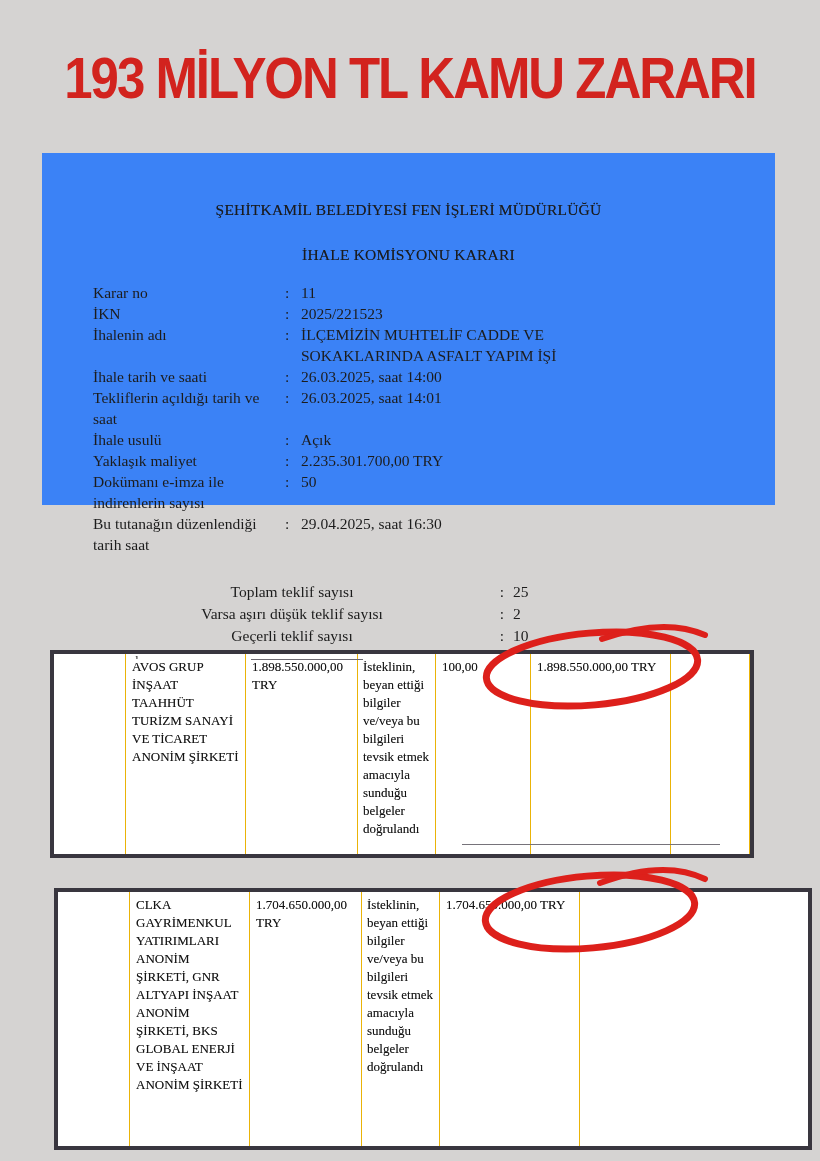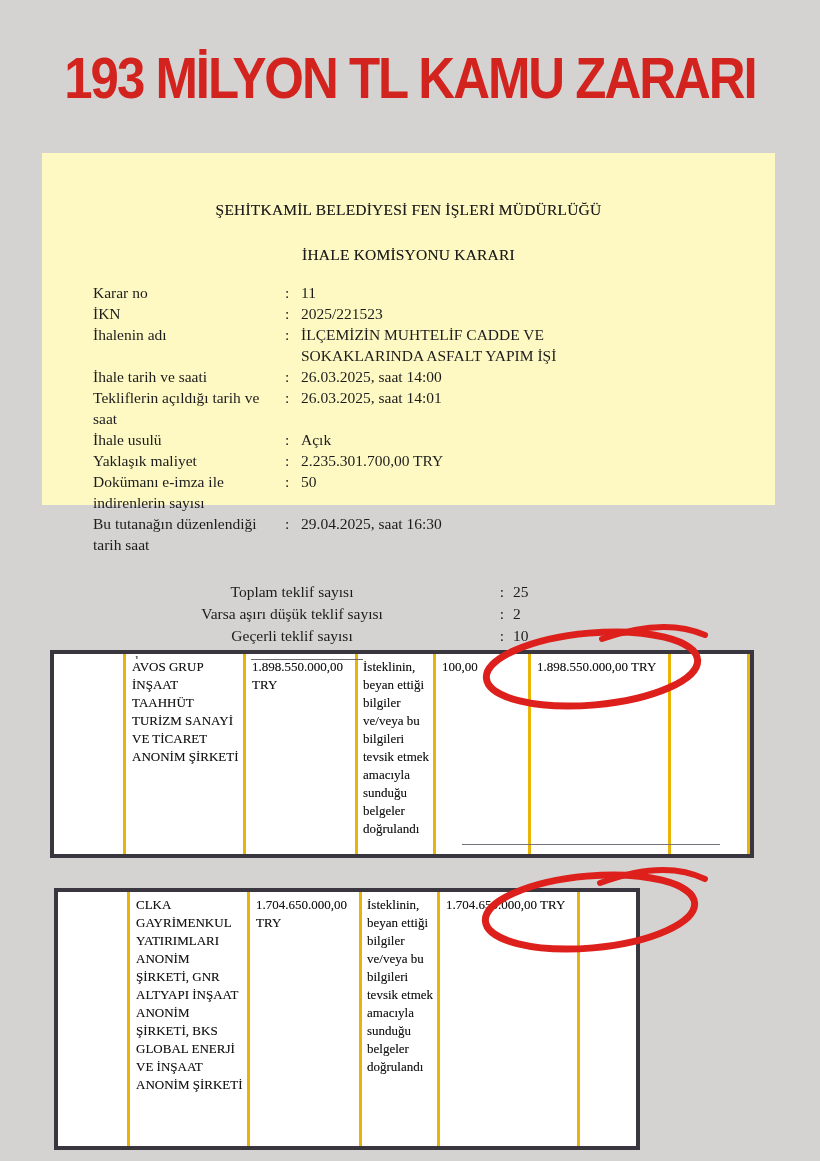--- a/index.html
+++ b/index.html
@@ -17,21 +17,21 @@
     font-family:"Liberation Sans", sans-serif;
     font-weight:bold;
     font-size:50px;letter-spacing:-2px;
     transform:scale(1.02,1.14);transform-origin:50% 0;
     color:#d2231e;
     white-space:nowrap;
   }
   
   .doc{
     position:absolute;left:42px;top:153px;width:733px;height:352px;
-    background:#fef9c3;
+    background:#3b82f6;
     color:#1c1c1c;
     font-size:15.5px;
   }
   .doc-title{
     margin-top:48px;text-align:center;letter-spacing:.2px;
     text-shadow:0 0 .5px rgba(0,0,0,.45);
   }
   .doc-subtitle{
     margin-top:27px;text-align:center;letter-spacing:.2px;
     text-shadow:0 0 .5px rgba(0,0,0,.45);
@@ -48,24 +48,24 @@
   
   .btable{
     position:absolute;background:#ffffff;
     border:4px solid #39363f;
     box-sizing:border-box;
     display:flex;
     color:#141414;
     font-size:13px;line-height:18px;
   }
   .t1{left:50px;top:650px;width:704px;height:208px;}
-  .t2{left:54px;top:888px;width:586px;height:262px;}
+  .t2{left:54px;top:888px;width:758px;height:262px;}
   .bcell{
     box-sizing:border-box;
-    border-right:3px solid #eab308;
+    border-right:1px solid #eab308;
     padding:4px 4px 2px 6px;
     overflow:hidden;
     text-shadow:0 0 .4px rgba(0,0,0,.4);
   }
   .bcell:last-child{border-right:none;}
   .c-blank1{flex:0 0 72px;}
   .c-bidder{flex:0 0 120px;}
   .c-bid{flex:0 0 112px;}
   .c-status{flex:0 0 78px;padding-left:5px;padding-right:2px;}
   .c-score{flex:0 0 95px;}

